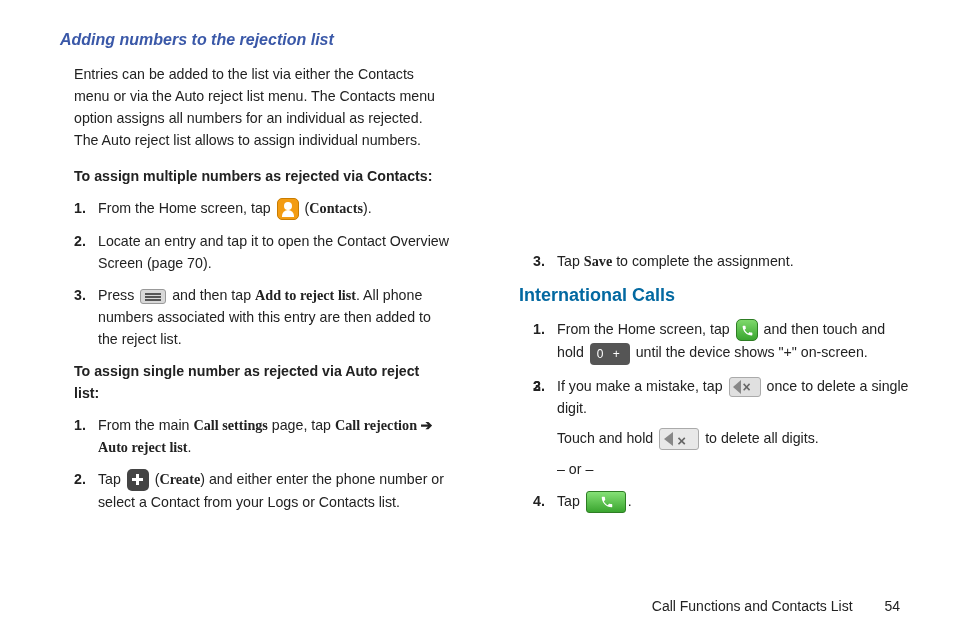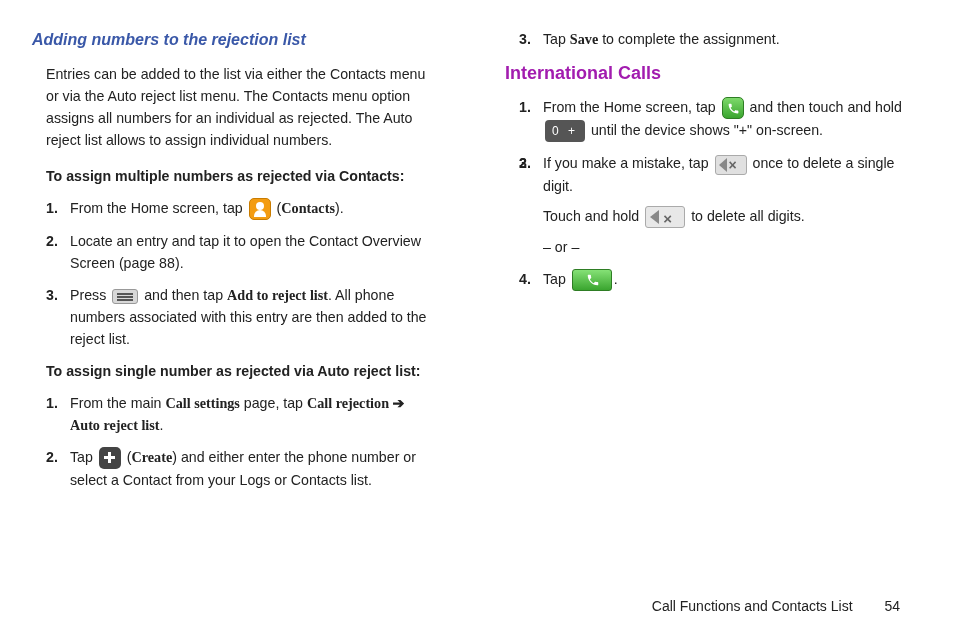--- a/index.html
+++ b/index.html
@@ -6,37 +6,38 @@
   body {
     width: 954px;
     height: 636px;
     background: #fff;
     font-family: Arial, Helvetica, sans-serif;
     color: #222;
     position: relative;
   }
   .page {
     display: flex;
-    padding: 28px 40px 0 32px;
+    padding: 28px 40px 0 60px;
     gap: 64px;
+    align-items: flex-end;
   }
   .col {
     flex: 1;
     line-height: 1.55;
     font-size: 14.2px;
   }
   .h-blue-italic {
     color: #3a58a8;
     font-style: italic;
     font-weight: bold;
     font-size: 16px;
     margin-bottom: 10px;
   }
   .h-blue {
-    color: #a21caf;
+    color: #0369a1;
     font-weight: bold;
     font-size: 18px;
     margin: 10px 0 8px 0;
   }
   .para { margin: 0 14px 14px 14px; }
   .bold-line { font-weight: bold; margin: 6px 14px 10px 14px; }
   ol { list-style: none; padding-left: 38px; }
   ol > li { position: relative; margin-bottom: 10px; padding-right: 4px; }
   ol > li .num {
     position: absolute;
@@ -195,21 +196,21 @@
     <p class="bold-line">To assign multiple numbers as rejected via Contacts:</p>
     <ol>
       <li>
         <span class="num">1.</span>
         <span>From the Home screen, tap </span>
         <span class="icon icon-contacts"></span>
         <span> (</span><span class="bold">Contacts</span><span>).</span>
       </li>
       <li>
         <span class="num">2.</span>
-        <span>Locate an entry and tap it to open the Contact Overview Screen (page 88).</span>
+        <span>Locate an entry and tap it to open the Contact Overview Screen (page 70).</span>
       </li>
       <li>
         <span class="num">3.</span>
         <span>Press </span>
         <span class="icon icon-menu"></span>
         <span> and then tap </span><span class="bold">Add to reject list</span><span>. All phone numbers associated with this entry are then added to the reject list.</span>
       </li>
     </ol>
     <p class="bold-line">To assign single number as rejected via Auto reject list:</p>
     <ol>

